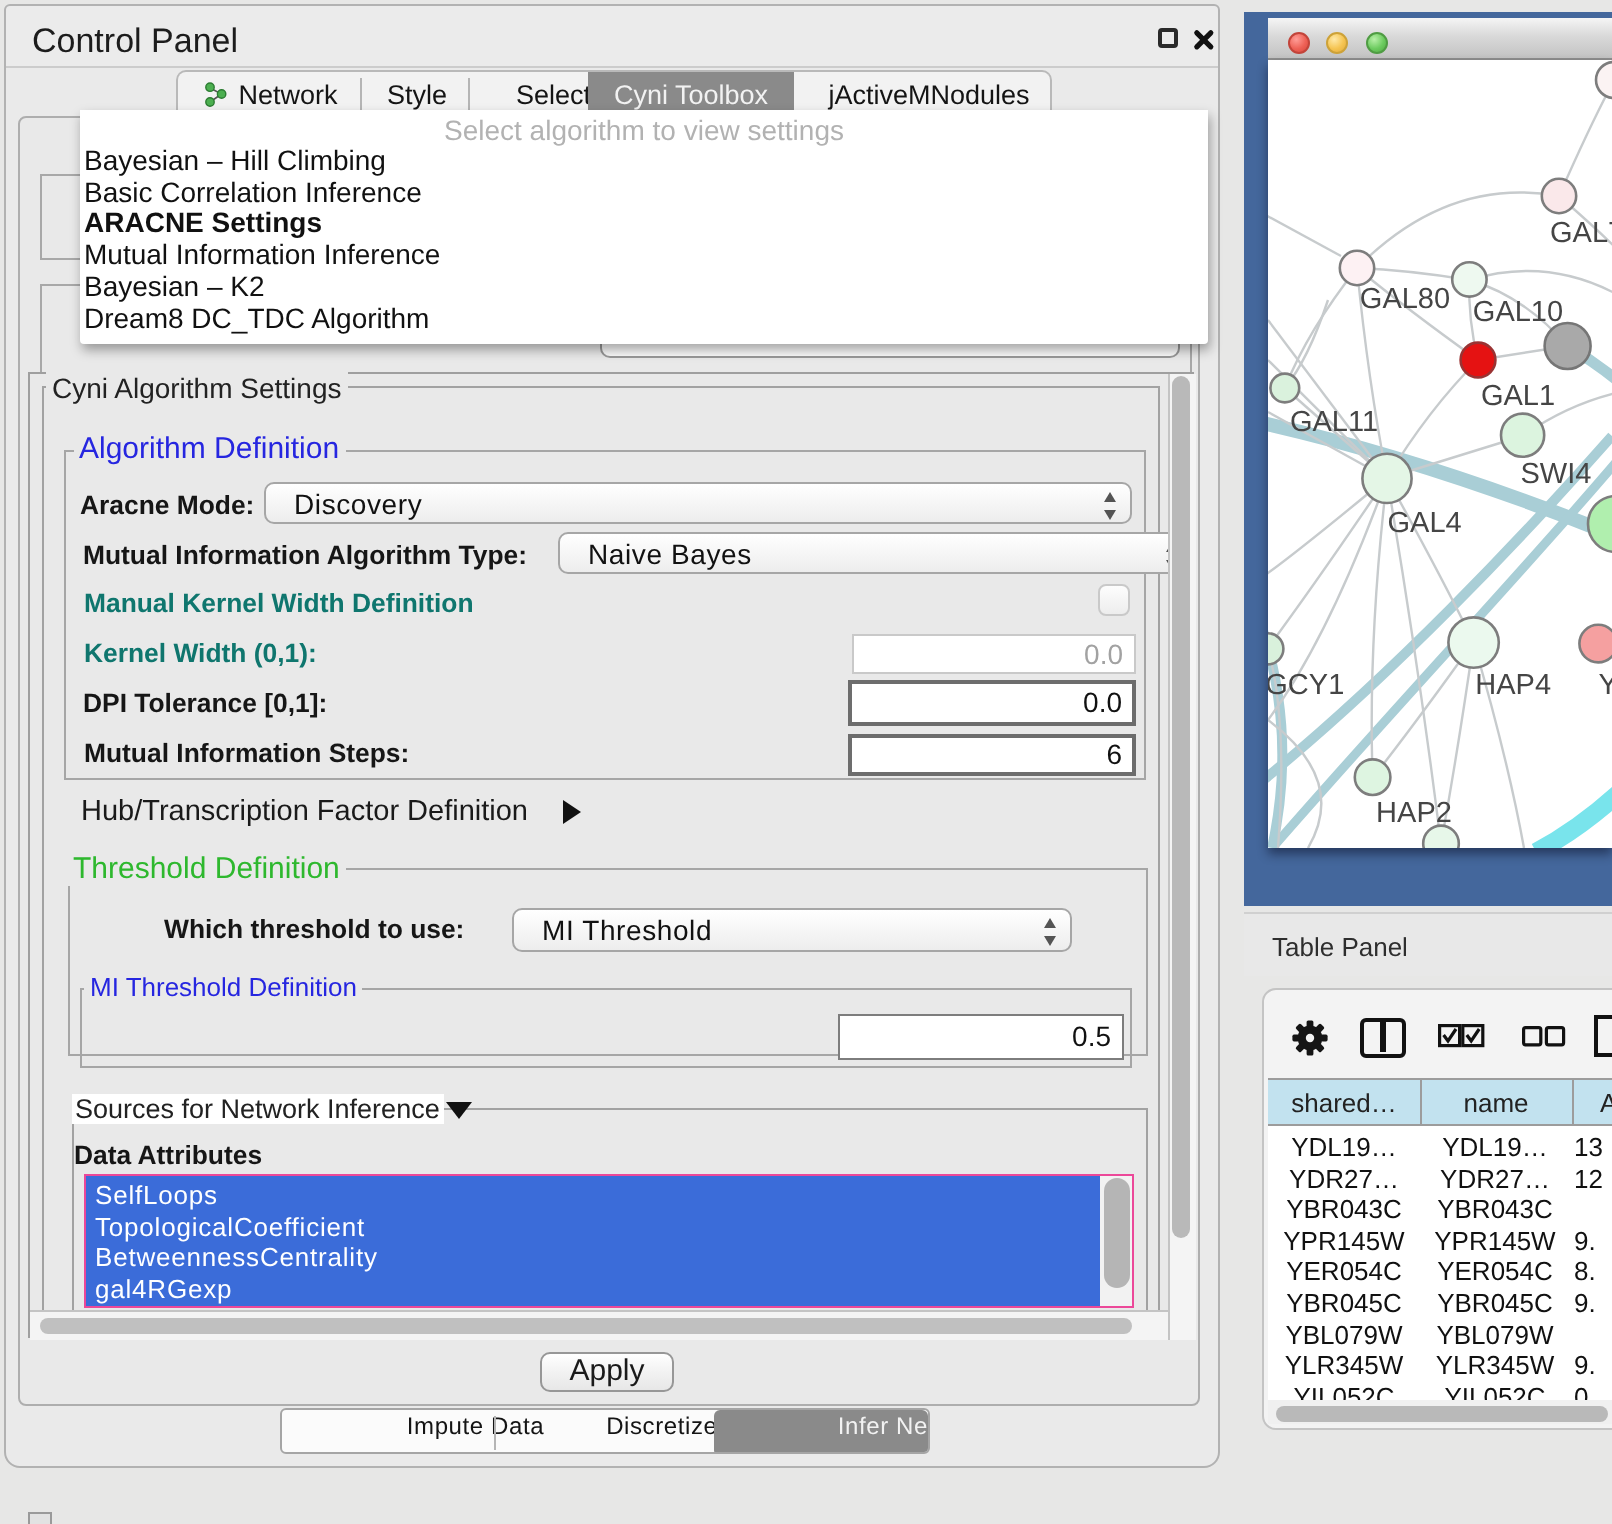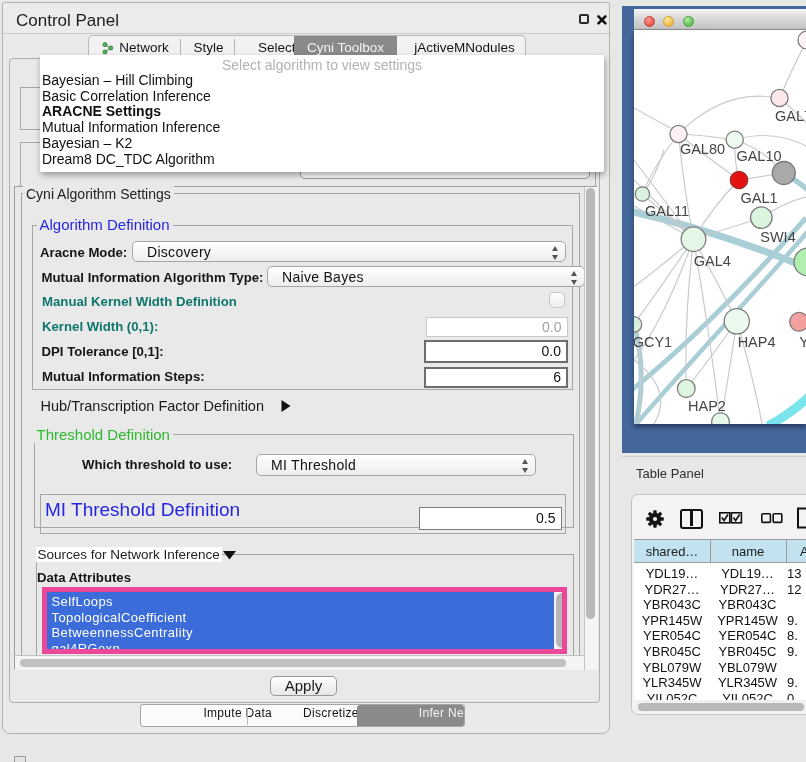--- a/index.html
+++ b/index.html
@@ -53,21 +53,21 @@
 
       <div class="abs" style="left:17px;top:38px;width:541px;height:165px;border:1px solid #a6a6a6;"></div>
       <div class="abs" style="left:21.5px;top:29px;background:#e9e9e9;padding:0 3px;font-size:15px;color:#2626e0;">Algorithm Definition</div>
 
       <div class="abs lbl" style="left:25px;top:58px;">Aracne Mode:</div>
       <div class="abs combo" style="left:117px;top:54px;width:434px;height:21px;">
           <span class="cotext">Discovery</span>
           <span class="stepper"></span>
         </div>
       <div class="abs lbl" style="left:26.5px;top:82.5px;">Mutual Information Algorithm Type:</div>
-      <div class="abs combo" style="left:252px;top:79px;width:318px;height:20.5px;">
+      <div class="abs combo" style="left:264px;top:79px;width:318px;height:20.5px;">
           <span class="cotext">Naive Bayes</span>
           <span class="stepper"></span>
         </div>
       <div class="abs lbl dis" style="left:27px;top:107px;">Manual Kernel Width Definition</div>
       <div class="abs" style="left:534px;top:104.5px;width:16px;height:16px;border:1px solid #c9c9c9;border-radius:4px;background:linear-gradient(#fdfdfd,#ededed);"></div>
       <div class="abs lbl dis" style="left:27px;top:131.5px;">Kernel Width (0,1):</div>
       <div class="abs field" style="left:410.5px;top:130px;width:142px;height:20px;border-color:#c9c9c9;color:#a2a2a2;">0.0</div>
       <div class="abs lbl" style="left:26.5px;top:157px;">DPI Tolerance [0,1]:</div>
       <div class="abs field" style="left:409px;top:153px;width:144px;height:23px;border:2px solid #6d6d6d;line-height:19px;">0.0</div>
       <div class="abs lbl" style="left:27px;top:182px;">Mutual Information Steps:</div>
@@ -80,31 +80,31 @@
 
       <div class="abs" style="left:18.5px;top:246.5px;width:540px;height:94px;border:1px solid #a6a6a6;"></div>
       <div class="abs" style="left:18.5px;top:238.5px;background:#e9e9e9;padding:0 3px;font-size:15px;color:#2eb82e;">Threshold Definition</div>
       <div class="abs lbl" style="left:67px;top:270px;">Which threshold to use:</div>
       <div class="abs combo" style="left:241px;top:266.5px;width:280px;height:22.5px;">
           <span class="cotext">MI Threshold</span>
           <span class="stepper"></span>
         </div>
 
       <div class="abs" style="left:24.9px;top:307px;width:526px;height:40px;border:1px solid #a6a6a6;"></div>
-      <div class="abs" style="left:27px;top:312px;background:#e9e9e9;padding:0 3px;font-size:19px;color:#2626e0;text-align:right;">MI Threshold Definition</div>
+      <div class="abs" style="left:27px;top:299px;background:#e9e9e9;padding:0 3px;font-size:13px;color:#2626e0;text-align:right;">MI Threshold Definition</div>
       <div class="abs field" style="left:403.5px;top:319.5px;width:143px;height:23px;border:1px solid #7d7d7d;line-height:21px;">0.5</div>
 
       <div class="abs" style="left:20.5px;top:366.5px;width:538.5px;height:101px;border:1px solid #a2a2a2;border-bottom:none;"></div>
       <div class="abs" style="left:20.5px;top:359.5px;background:#ffffff;padding:0 2px;font-size:13.5px;color:#222;">Sources for Network Inference</div>
       <svg class="abs" style="left:207px;top:362.5px;" width="15" height="10" viewBox="0 0 15 10">
           <path d="M1 1 L14 1 L7.5 9.5 Z" fill="#111"></path>
         </svg>
       <div class="abs lbl" style="left:22px;top:383px;">Data Attributes</div>
 
-      <div class="abs" style="left:27px;top:400px;width:525px;height:67px;background:#ffffff;border:5px solid #ec4899;overflow:hidden;">
+      <div class="abs" style="left:27px;top:400px;width:525px;height:67px;background:#ffffff;border:1px solid #ec4899;overflow:hidden;">
         <div class="abs" style="left:0;top:0;width:507px;height:66px;background:#3b6cd9;"></div>
         <div class="abs" style="left:4.5px;top:2px;font-size:13px;letter-spacing:0.4px;color:#ffffff;line-height:15.5px;">SelfLoops<br>TopologicalCoefficient<br>BetweennessCentrality<br>gal4RGexp</div>
         <div class="abs" style="left:507px;top:0;width:18px;height:67px;background:#f2f2f2;"></div>
         <div class="abs" style="left:509px;top:1px;width:13px;height:55px;background:#b5b5b5;border-radius:6.5px;"></div>
       </div>
 
       <div class="abs" style="left:568.5px;top:0;width:14.5px;height:483px;background:#f4f4f4;border-left:1px solid #c4c4c4;"></div>
       <div class="abs" style="left:570.5px;top:1px;width:9px;height:431px;background:#b9b9b9;border-radius:4.5px;"></div>
 
       <div class="abs" style="left:0;top:468px;width:569px;height:15px;background:#f4f4f4;border-top:1px solid #c4c4c4;"></div>

